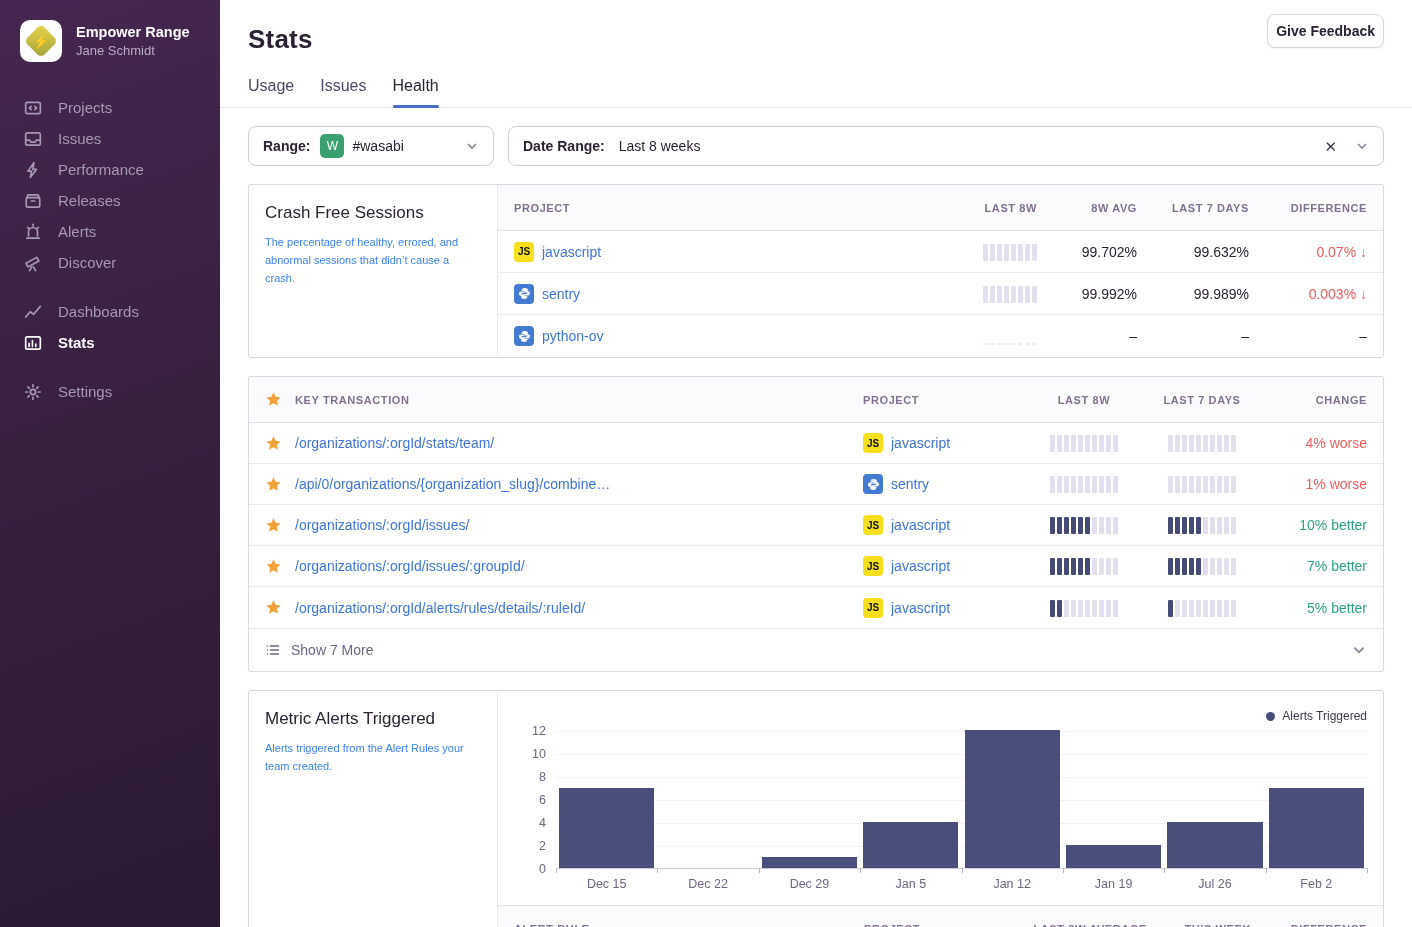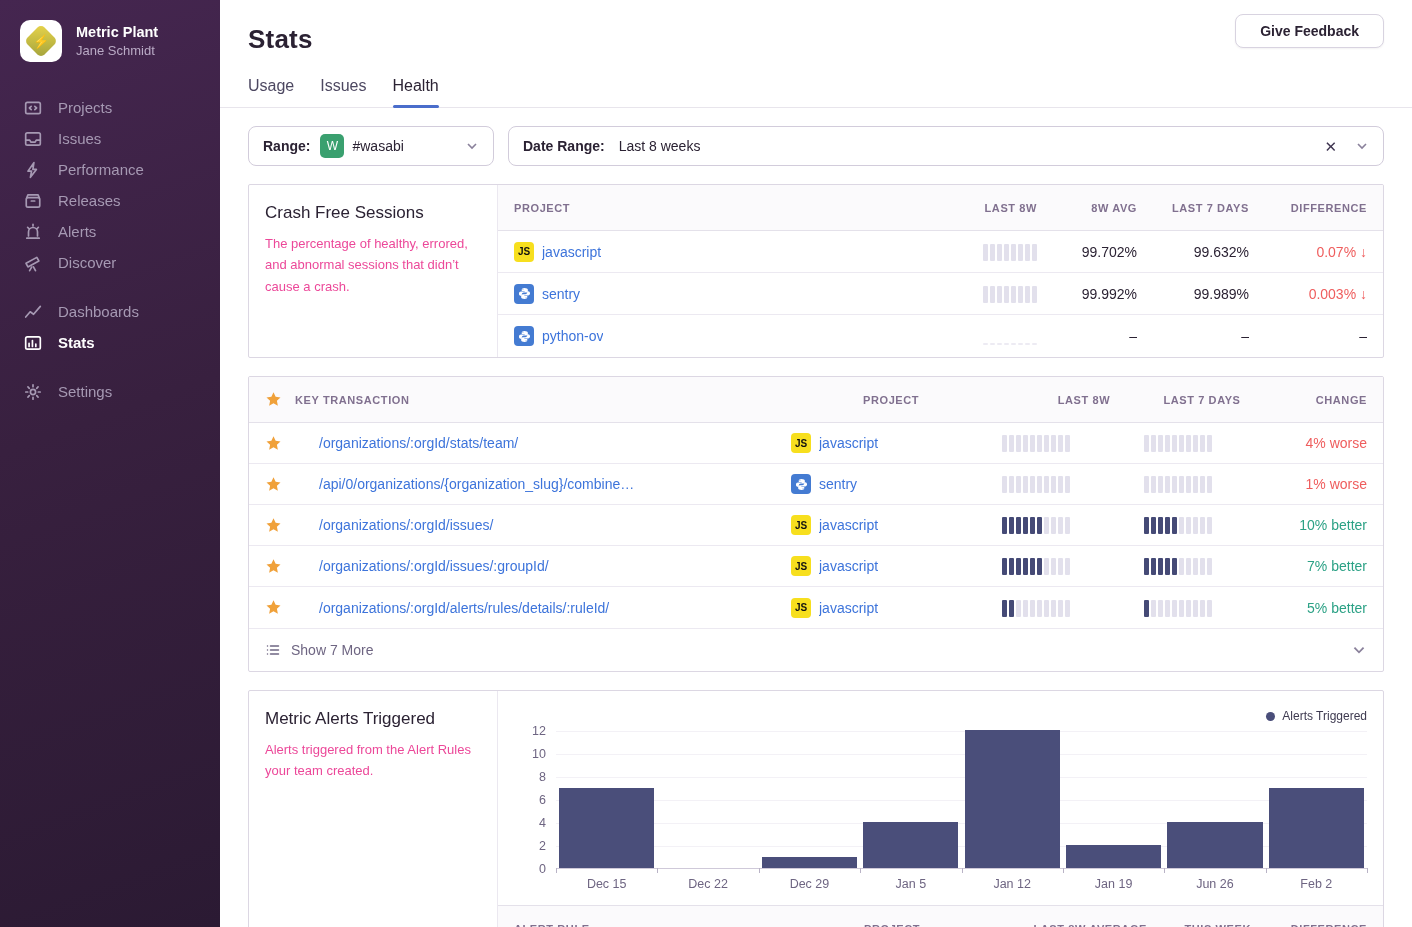--- a/index.html
+++ b/index.html
@@ -24,21 +24,21 @@
     color:#a header; color:#a699b3; font-size:15px; cursor:pointer; }
   .nav-item { color:#a699b3; }
   .nav-item svg { stroke:#a699b3; }
   .nav-item.active { color:#fff; font-weight:bold; }
   .nav-item.active svg { stroke:#fff; }
 
   
   .main { margin-left:220px; }
   .page-head { position:relative; padding:24px 28px 0 28px; }
   .page-title { font-size:26px; font-weight:bold; letter-spacing:.2px; }
-  .feedback-btn { position:absolute; right:28px; top:14px; height:34px; padding:0 24px;
+  .feedback-btn { position:absolute; right:28px; top:14px; height:34px; padding:0 8px;
     background:#fff; border:1px solid #d8d3e0; border-radius:8px; font-weight:bold; font-size:14px;
     color:#2b2233; box-shadow:0 1px 2px rgba(43,34,51,.06); cursor:pointer;
     font-family:"Liberation Sans",sans-serif; }
   .tabs { display:flex; gap:26px; padding:0 28px; margin-top:22px; border-bottom:1px solid #e8e5ec; }
   .tab { font-size:16px; color:#4d4861; padding-bottom:12px; cursor:pointer; position:relative; }
   .tab.active { color:#2b2233; }
   .tab.active::after { content:""; position:absolute; left:0; right:0; bottom:-1px; height:3px;
     border-radius:2px; background:var(--accent,#4a6dcb); }
 
   
@@ -54,33 +54,33 @@
     display:flex; align-items:center; justify-content:center; margin-left:2px; }
   .spacer { flex:1; }
   .icon-btn { color:#3e3450; font-size:15px; line-height:1; cursor:pointer; }
   .chev { stroke:#8a819b; }
 
   
   .panel { display:flex; margin-top:18px; border:1px solid #dcd7e3; border-radius:2px;
     background:#fff; overflow:hidden; }
   .panel-desc { width:249px; flex:none; padding:18px 16px; border-right:1px solid #ebe8f0; }
   .panel-title { font-size:17px; margin-bottom:10px; }
-  .panel-text { font-size:13px; color:#ec4899; line-height:1.65; }
+  .panel-text { font-size:11px; color:#3b82f6; line-height:1.65; }
   .panel-body { flex:1; min-width:0; }
   .thead { background:#fbfafc; border-bottom:1px solid #e4e1ea; font-size:11px; font-weight:bold;
     letter-spacing:.6px; color:#80708f; }
   .trow { border-bottom:1px solid #ece9f1; font-size:14px; }
   .trow:last-child { border-bottom:none; }
   .grid-cf { display:grid; grid-template-columns:1fr 110px 100px 112px 118px;
     align-items:center; padding:0 16px; }
   .grid-um { display:grid; grid-template-columns:30px 1fr 162px 118px 118px 106px;
     align-items:center; padding:0 16px; }
   .thead.grid-cf, .thead.grid-um { height:46px; }
   .trow.grid-cf { height:42px; }
-  .trow.grid-um { height:41px;gap:24px; }
+  .trow.grid-um { height:41px; }
   .cell-r { text-align:right; }
   .cell-c { display:flex; justify-content:center; }
   .link { color:var(--link,#3d74db); text-decoration:none; white-space:nowrap; overflow:hidden;
     text-overflow:ellipsis; cursor:pointer; }
   .proj { display:flex; align-items:center; gap:8px; min-width:0; }
   .badge { width:20px; height:20px; border-radius:4px; flex:none; display:flex;
     align-items:center; justify-content:center; }
   .badge.js { font-size:10px; font-weight:bold; color:#111; }
   .diff-neg { color:var(--red,#ef5d5d); }
   .pos { color:var(--green,#2ba185); }
@@ -113,21 +113,21 @@
 <body>
 
 <div class="sidebar">
   <div class="org">
     <div class="org-logo">
       <div class="diamond">
           <div class="bolt">⚡</div>
         </div>
     </div>
     <div>
-      <div class="org-name">Metric Plant</div>
+      <div class="org-name">Empower Range</div>
       <div class="org-user">Jane Schmidt</div>
     </div>
   </div>
   <div class="nav">
     <div class="nav-group" id="nav-primary">
         <div class="nav-item">
           <span style="display: flex;">
             <svg fill="none" stroke-width="1.5" stroke-linecap="round" stroke-linejoin="round" width="18" height="18" viewBox="0 0 16 16">
               <rect x="1.5" y="3" width="13" height="10" rx="1.5"></rect>
               <path d="M6.4 6.6 4.8 8l1.6 1.4M9.6 6.6 11.2 8l-1.6 1.4"></path>
@@ -662,21 +662,21 @@
               <div class="xtick" style="left: 87.5%;"></div>
               <div class="xtick" style="left: 100%;"></div>
             </div>
           <div class="xlabels" id="xlabels">
               <span>Dec 15</span>
               <span>Dec 22</span>
               <span>Dec 29</span>
               <span>Jan 5</span>
               <span>Jan 12</span>
               <span>Jan 19</span>
-              <span>Jun 26</span>
+              <span>Jul 26</span>
               <span>Feb 2</span>
             </div>
         </div>
         <div class="alerts-thead" id="alerts-head">
             <div>ALERT RULE</div>
             <div>PROJECT</div>
             <div class="cell-r">LAST 8W AVERAGE</div>
             <div class="cell-r">THIS WEEK</div>
             <div class="cell-r">DIFFERENCE</div>
           </div>

